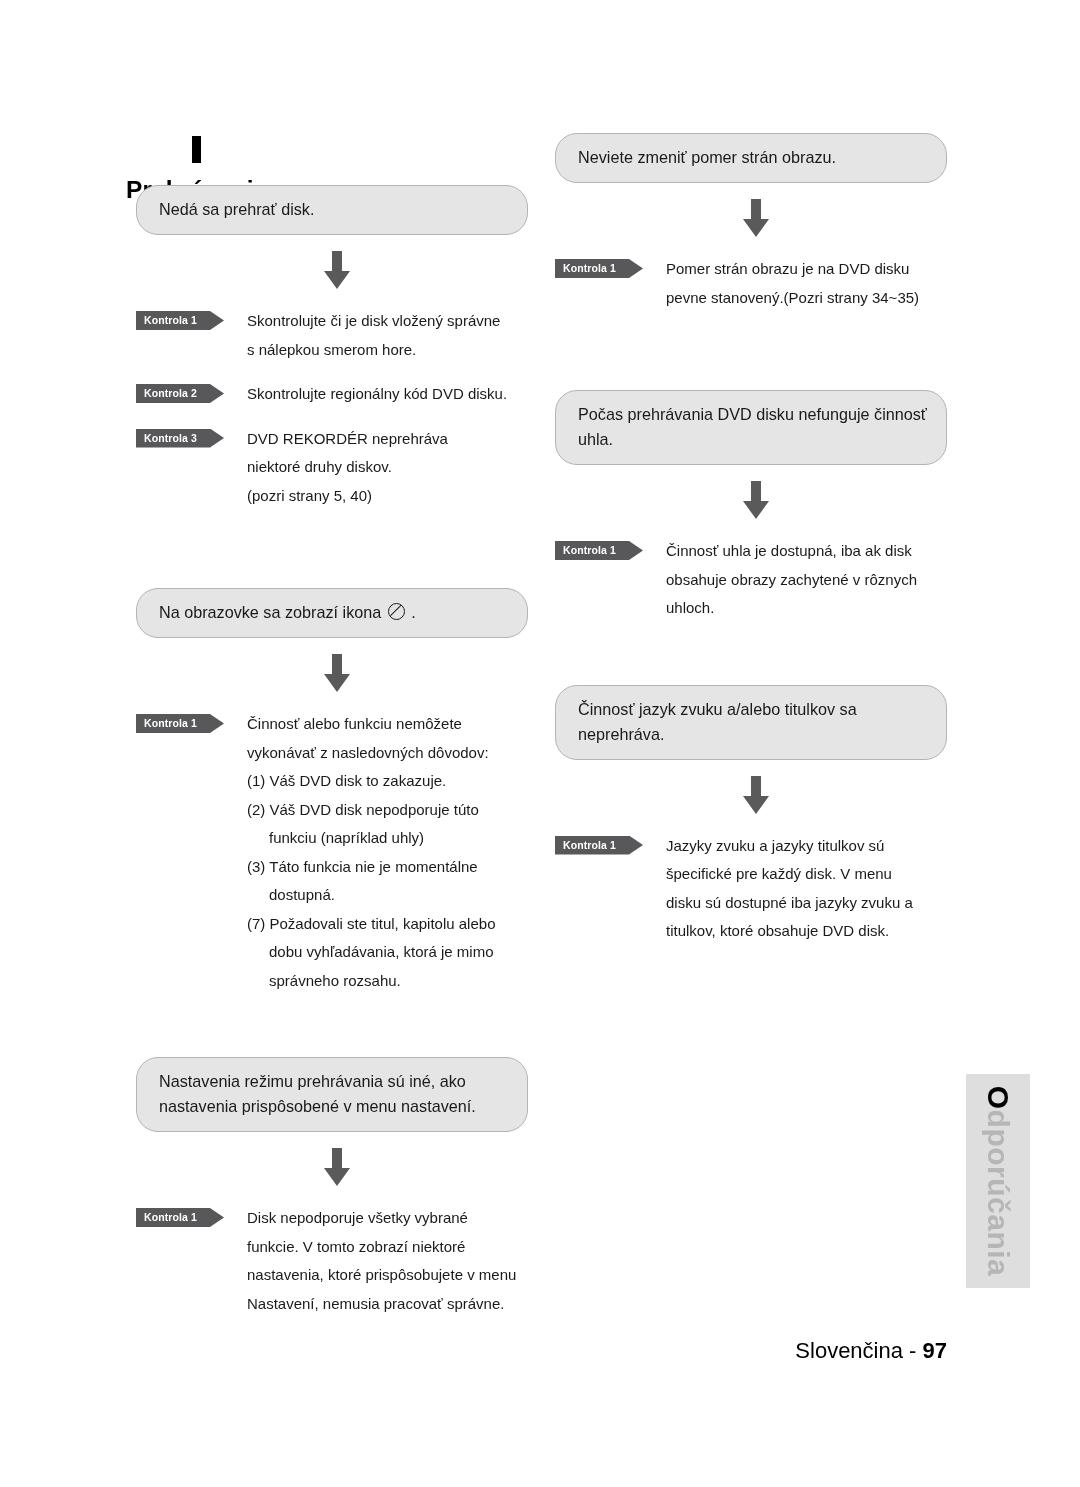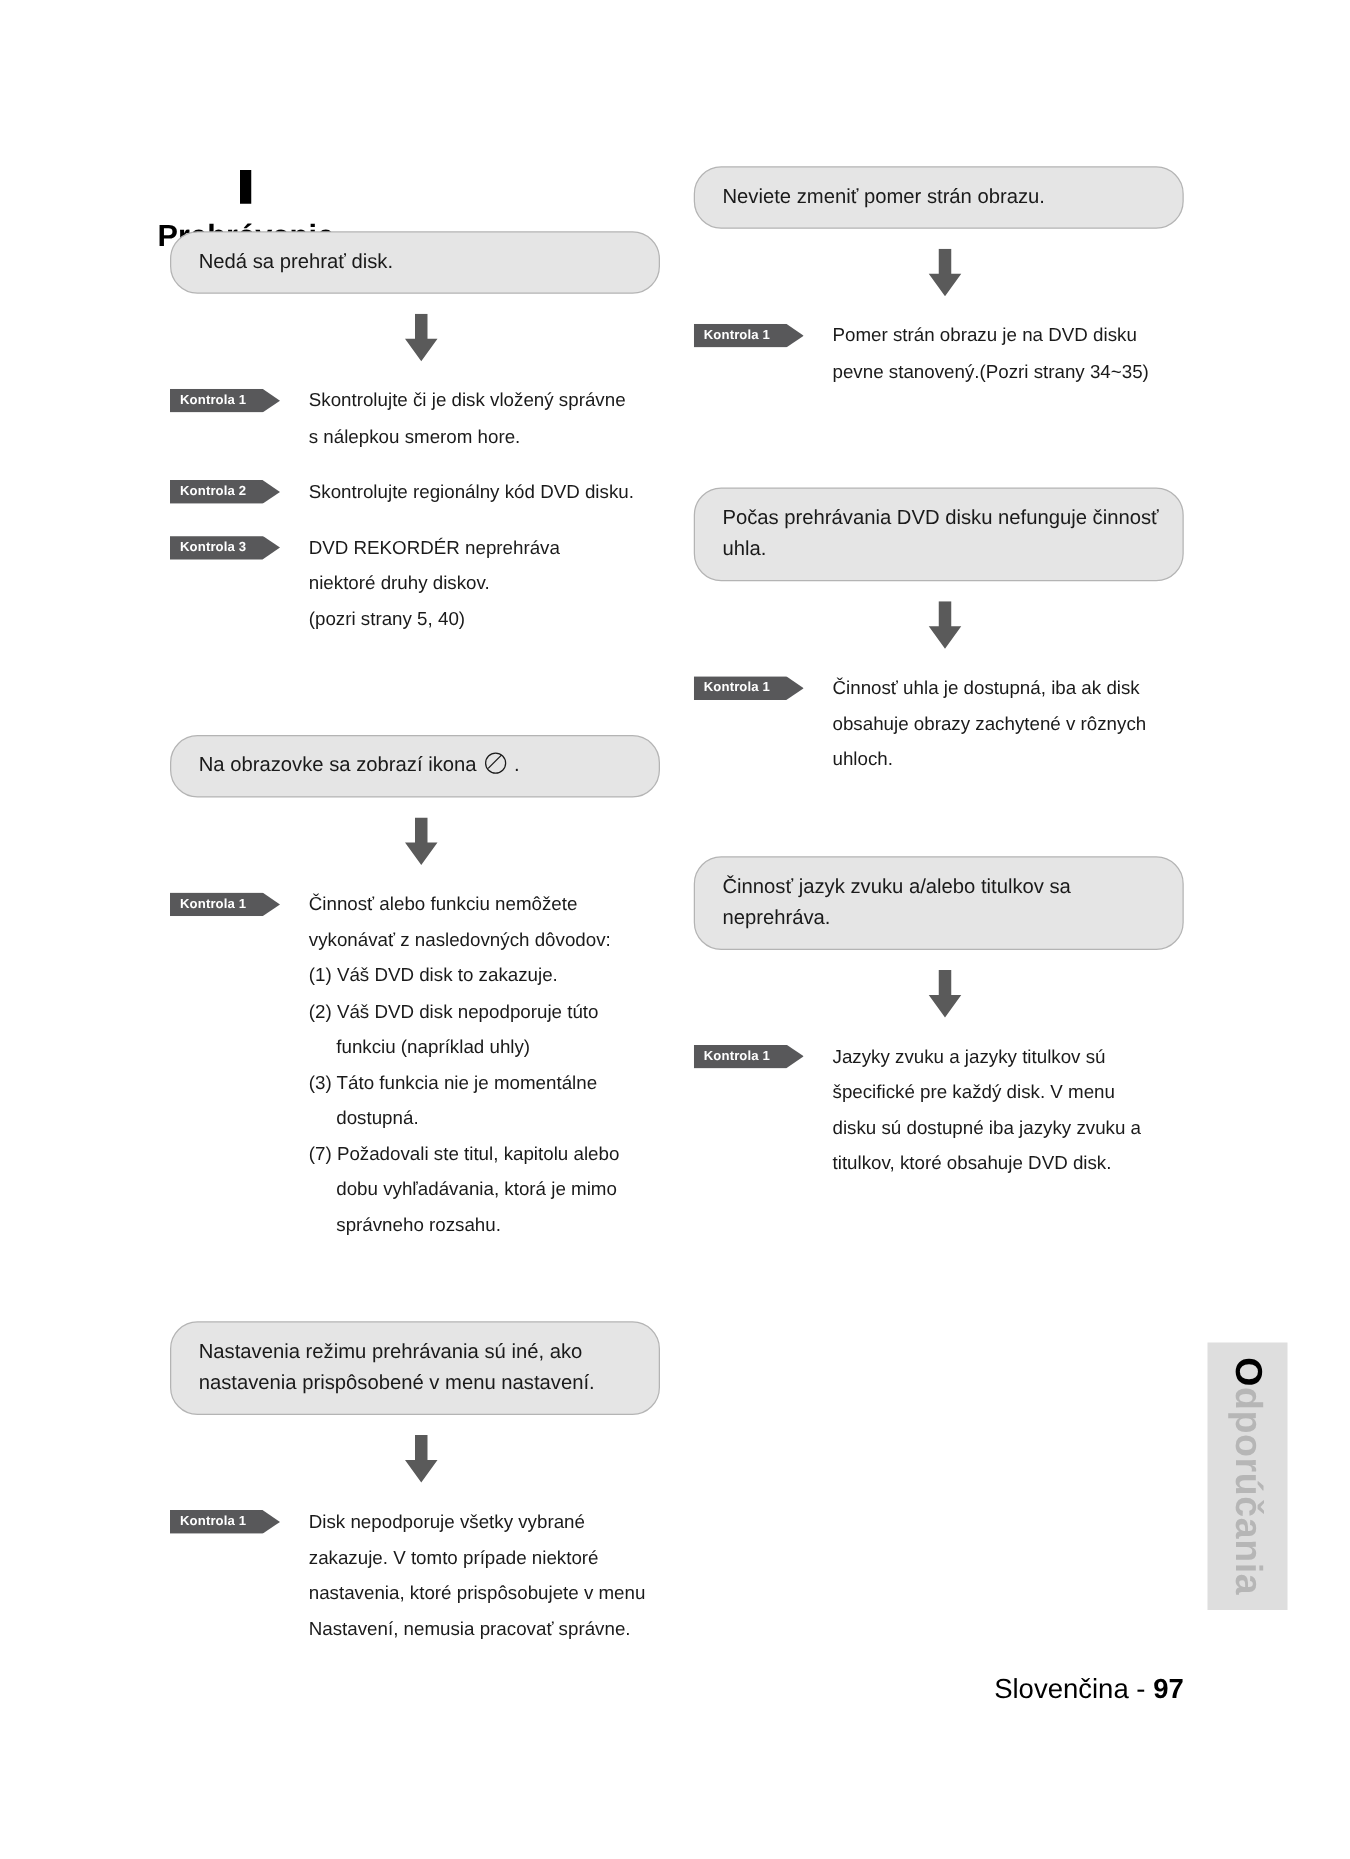--- a/index.html
+++ b/index.html
@@ -298,21 +298,21 @@
     </div>
     <div class="gap-s"></div>
 
     <div class="check-row">
       <div class="badge">
         <span class="badge-body"></span>
         <span class="badge-label">Kontrola 1</span>
       </div>
       <div class="check-text">
         <span class="ln">Disk nepodporuje všetky vybrané</span>
-        <span class="ln">zakazuje. V tomto prípade niektoré</span>
+        <span class="ln">funkcie. V tomto zobrazí niektoré</span>
         <span class="ln">nastavenia, ktoré prispôsobujete v menu</span>
         <span class="ln">Nastavení, nemusia pracovať správne.</span>
       </div>
     </div>
 
   </div>
 
   <div class="col-right">
 
     <div class="symptom">

